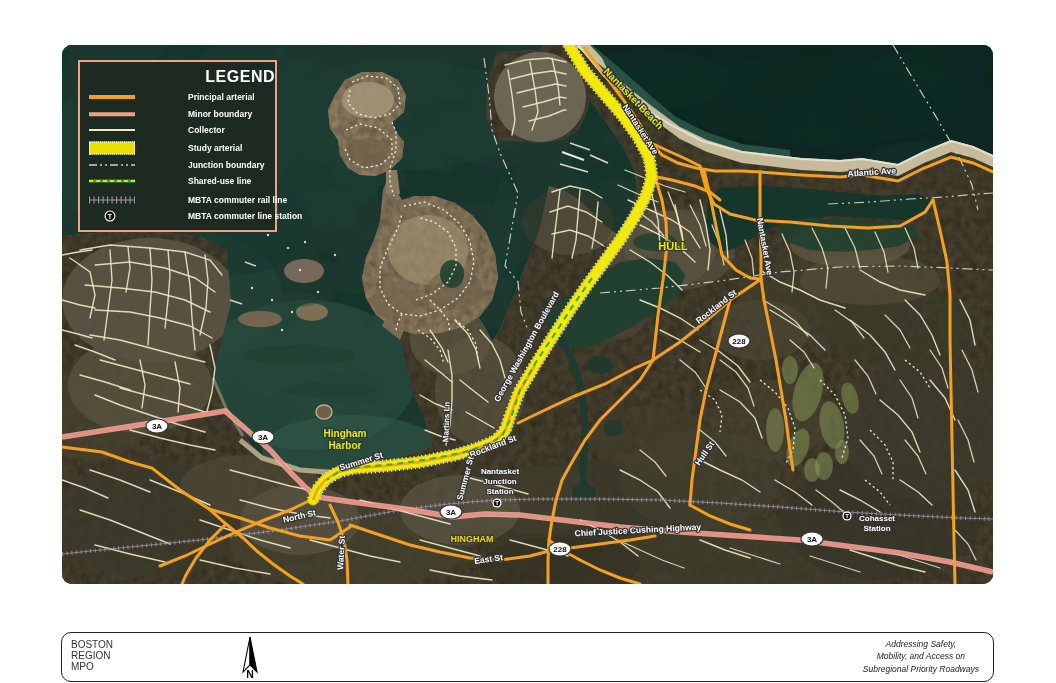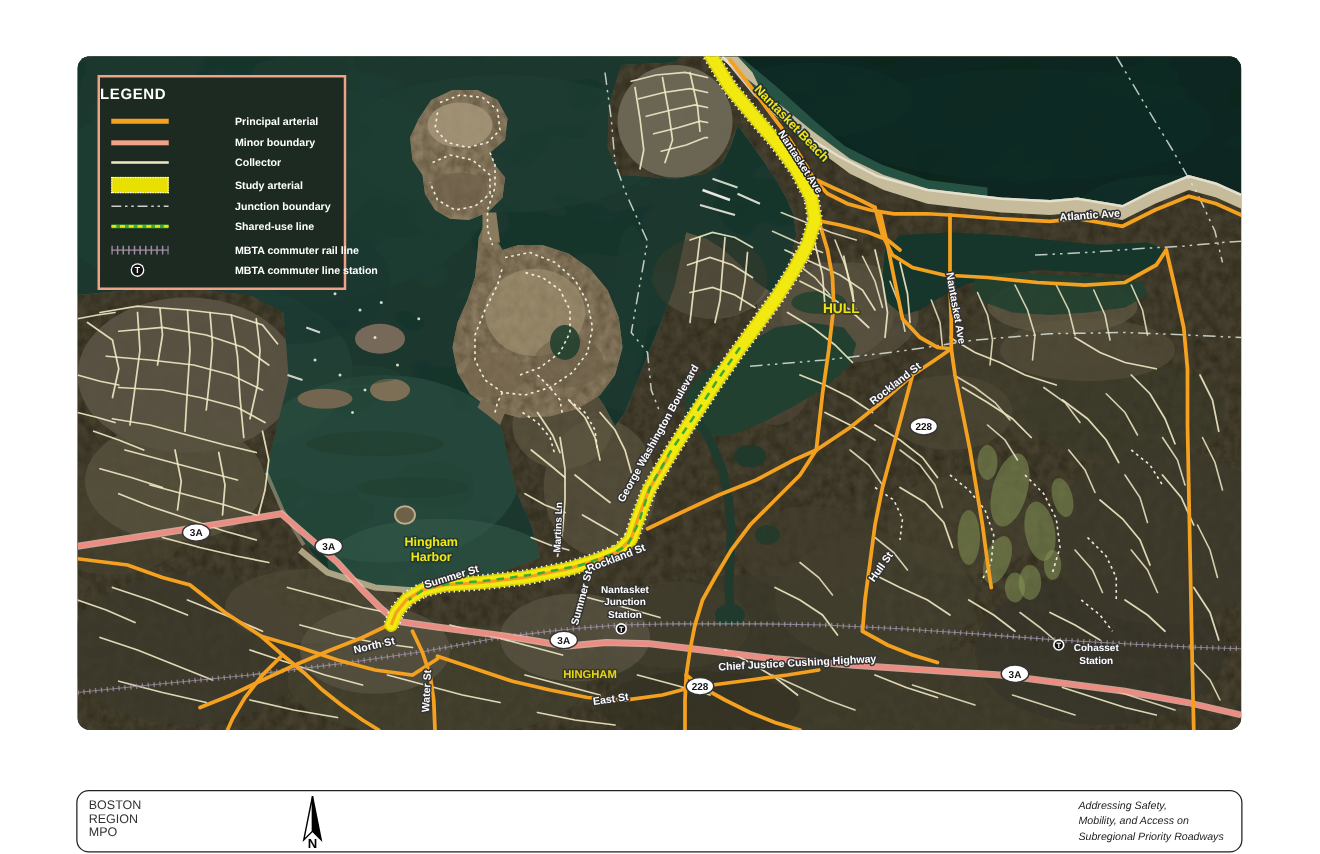--- a/index.html
+++ b/index.html
@@ -1,25 +1,25 @@
 <!DOCTYPE html>
 <html><head><meta charset="utf-8">
 <style>
 html,body{margin:0;padding:0;background:#ffffff;width:1056px;height:683px;overflow:hidden;}
 *{box-sizing:border-box;}
 .map{position:absolute;left:62px;top:45px;width:931px;height:539px;border-radius:10px;overflow:hidden;background:#24443a;}
 .legend{position:absolute;left:16px;top:15px;width:199px;height:172px;background:#1c2a21;border:2px solid #efa286;font-family:"Liberation Sans",sans-serif;color:#fff;}
-.legend h1{margin:6px 0 4px 0;text-align:left;font-size:12px;letter-spacing:0.5px;color:#fff;font-weight:bold;}
+.legend h1{margin:6px 0 4px 0;text-align:right;font-size:16px;letter-spacing:0.5px;color:#fff;font-weight:bold;}
 .li{position:absolute;left:0;width:100%;height:14px;}
 .sw{position:absolute;left:9px;width:46px;top:50%;transform:translateY(-50%);}
 .lt{position:absolute;left:60px;top:50%;transform:translateY(-50%);font-size:8.5px;font-weight:bold;white-space:nowrap;margin-left:48px;}
 .bar{position:absolute;left:61px;top:632px;width:933px;height:50px;border:1.5px solid #222;border-radius:10px;background:#fff;font-family:"Liberation Sans",sans-serif;}
 .mpo{position:absolute;left:9px;top:6px;font-size:10px;color:#333;line-height:1.1;}
 .title{position:absolute;left:0;right:0;top:4px;text-align:center;font-size:10.5px;font-weight:bold;color:#111;line-height:1.3;}
-.right{position:absolute;right:14px;top:5px;text-align:left;font-style:italic;font-size:8.5px;color:#222;line-height:1.45;}
+.right{position:absolute;right:14px;top:5px;text-align:center;font-style:italic;font-size:8.5px;color:#222;line-height:1.45;}
 .north{position:absolute;left:176px;top:2px;}
 </style></head>
 <body>
 <div class="map">
 <svg width="931" height="539" viewBox="0 0 931 539">
 <defs>
 <filter id="landtex" x="-5%" y="-5%" width="110%" height="110%">
  <feTurbulence type="fractalNoise" baseFrequency="0.13 0.11" numOctaves="3" seed="4" result="n"></feTurbulence>
  <feColorMatrix in="n" type="matrix" values="0 0 0 0 0.24  0 0 0 0 0.22  0 0 0 0 0.16  0 0 0 0.9 0" result="c"></feColorMatrix>
  <feComposite in="c" in2="SourceGraphic" operator="in" result="tex"></feComposite>

